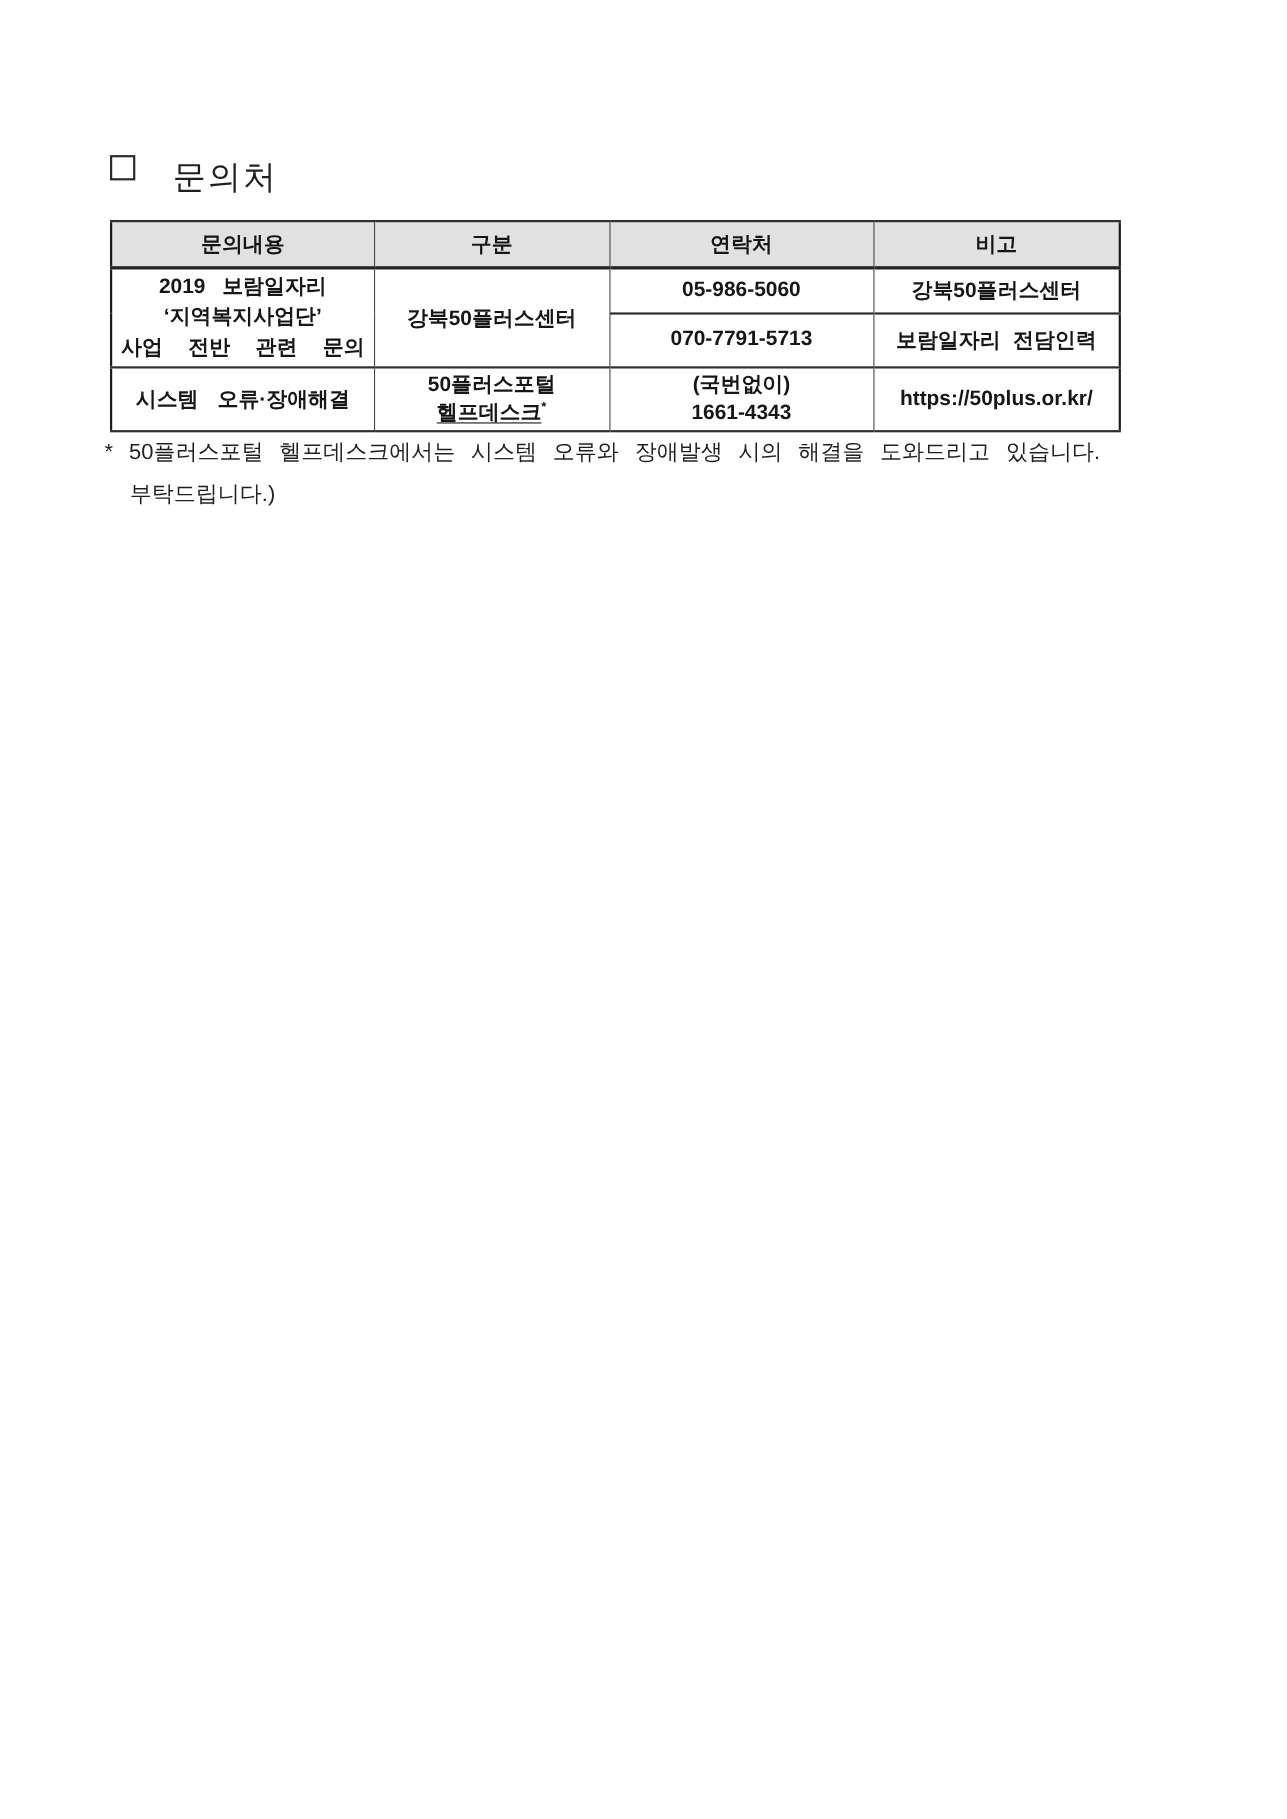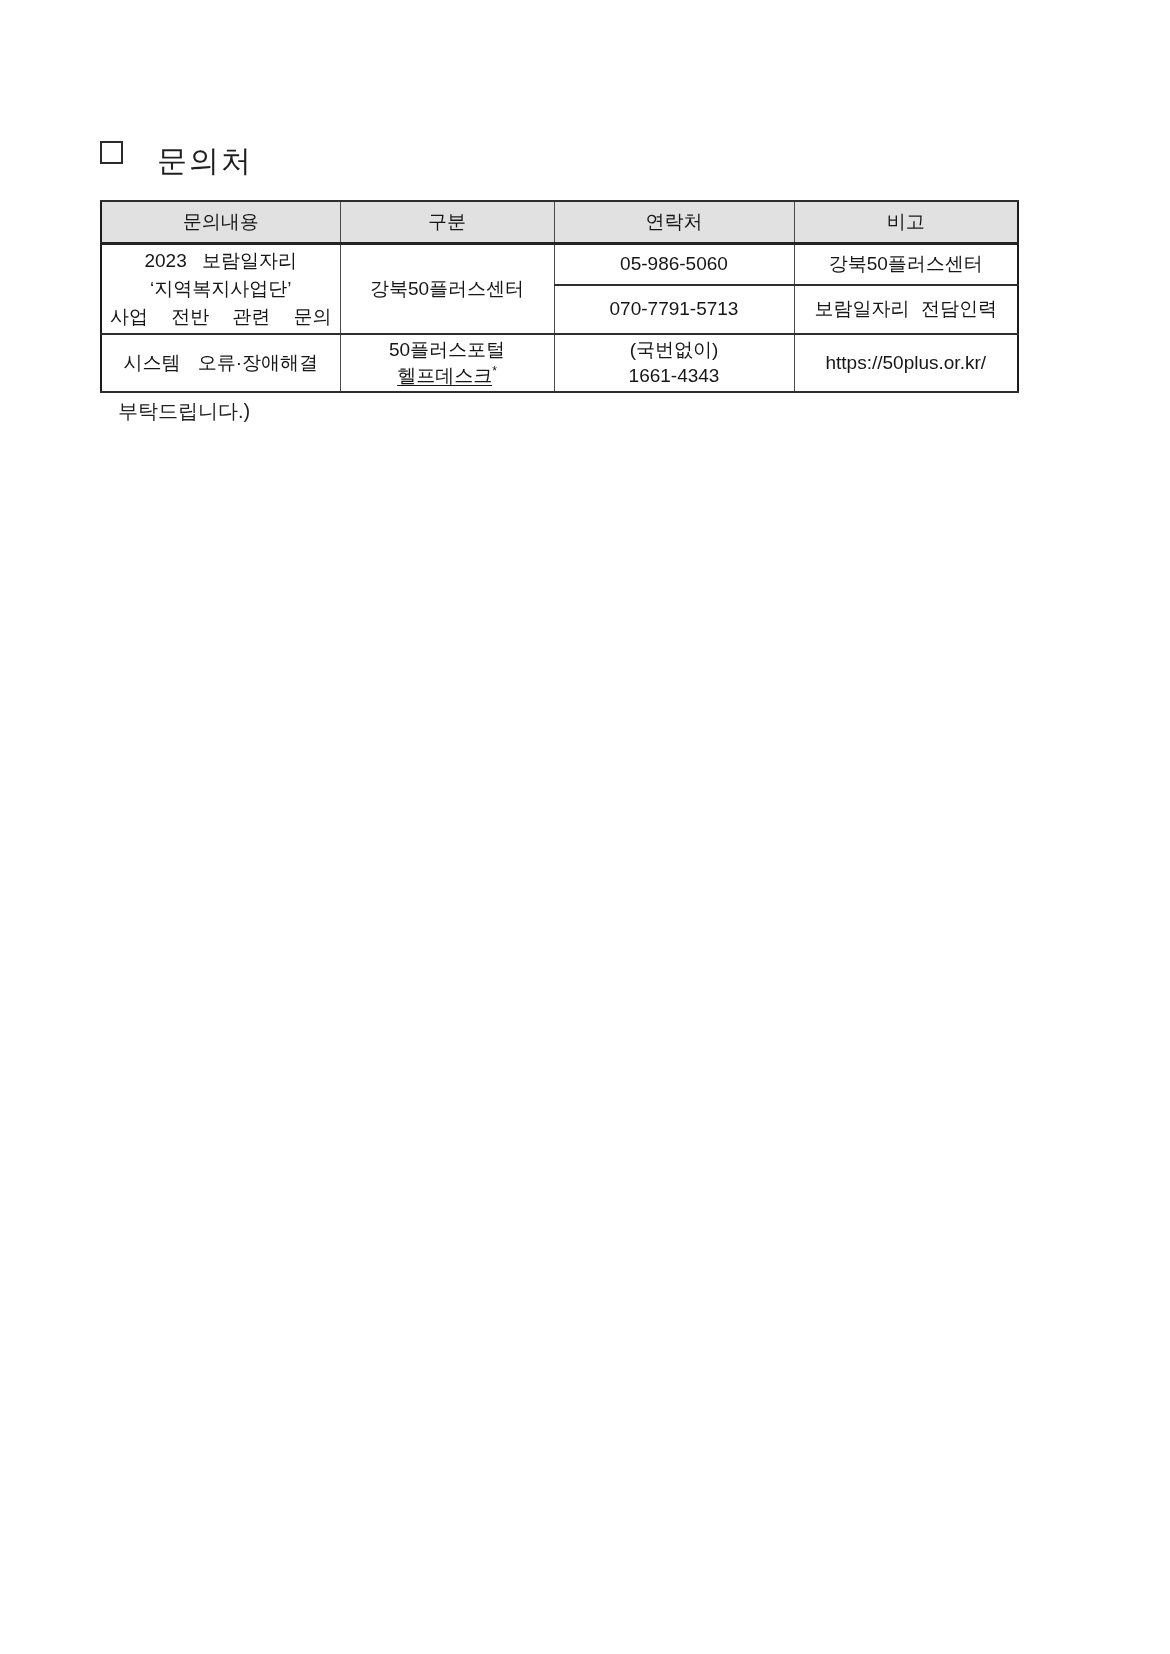--- a/index.html
+++ b/index.html
@@ -24,21 +24,21 @@
   
   table.contact-table {
     position:absolute; left:100px; top:200px; width:917px;
     border-collapse:collapse; table-layout:fixed;
     font-size:19px; text-align:center; color:#161616;
     border:2px solid #1c1c1c;
   }
   .contact-table th, .contact-table td {
     border-left:1px solid #4a4a4a; border-right:1px solid #4a4a4a;
     border-top:2px solid #2e2e2e; border-bottom:2px solid #2e2e2e;
-    vertical-align:middle; padding:2px 8px; font-weight:normal;
+    vertical-align:middle; padding:2px 8px; font-weight:bold;
   }
   .contact-table thead th {
     background:#e1e1e1; height:42px; font-size:19px;
     border-bottom:3px solid #242424;
   }
   tr.row-1a { height:41px; }
   tr.row-1b { height:47px; }
   tr.row-2  { height:48px; }
   .cell-lines { line-height:28px; }
   .cell-lines-sm { line-height:26px; }
@@ -78,21 +78,21 @@
       <th>문의내용</th>
       <th>구분</th>
       <th>연락처</th>
       <th>비고</th>
     </tr>
   </thead>
   <tbody>
     <tr class="row-1a">
       <td rowspan="2">
         <div class="cell-lines">
-          <div class="ws-wide">2023 보람일자리</div>
+          <div class="ws-wide">2019 보람일자리</div>
           <div>‘지역복지사업단’</div>
           <div class="justify-line">사업 전반 관련 문의</div>
         </div>
       </td>
       <td rowspan="2">강북50플러스센터</td>
       <td>05-986-5060</td>
       <td>강북50플러스센터</td>
     </tr>
     <tr class="row-1b">
       <td>070-7791-5713</td>
@@ -111,14 +111,18 @@
           <div>(국번없이)</div>
           <div>1661-4343</div>
         </div>
       </td>
       <td>https://50plus.or.kr/</td>
     </tr>
   </tbody>
 </table>
 
 <div class="footnote">
+  <div class="fn-line">
+    <span>*</span>
+    <span>50플러스포털 헬프데스크에서는 시스템 오류와 장애발생 시의 해결을 도와드리고 있습니다.</span>
+  </div>
   <div class="fn-line fn-line-3">부탁드립니다.)</div>
 </div>
 
 </body></html>

